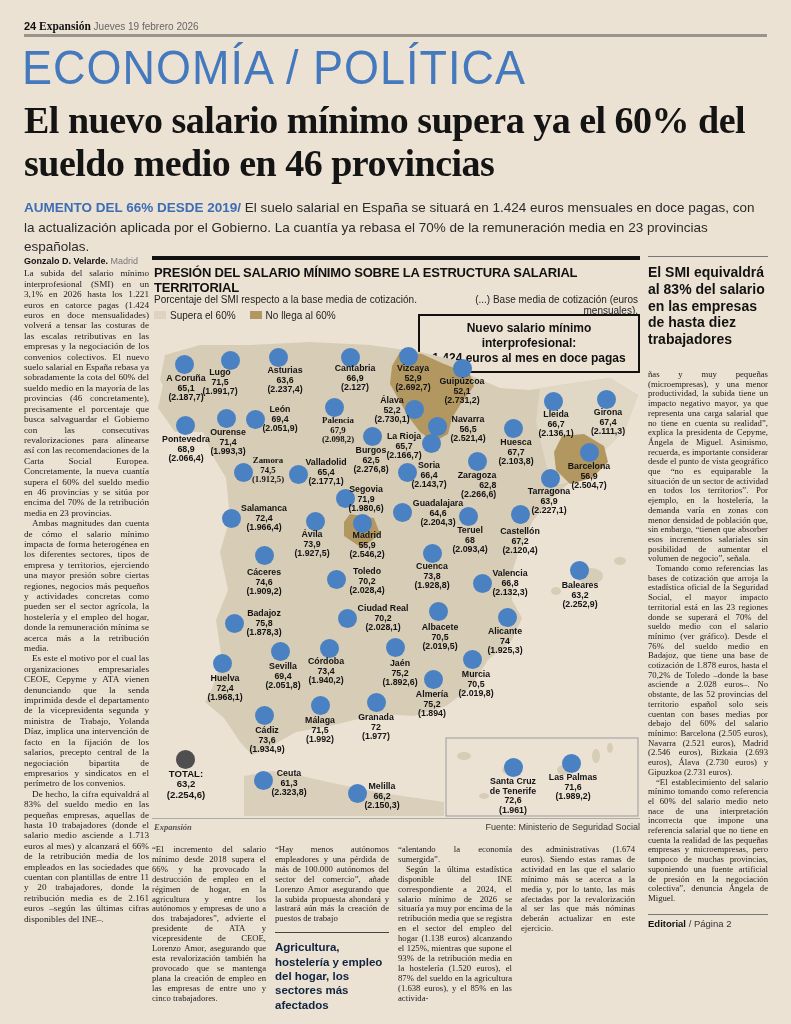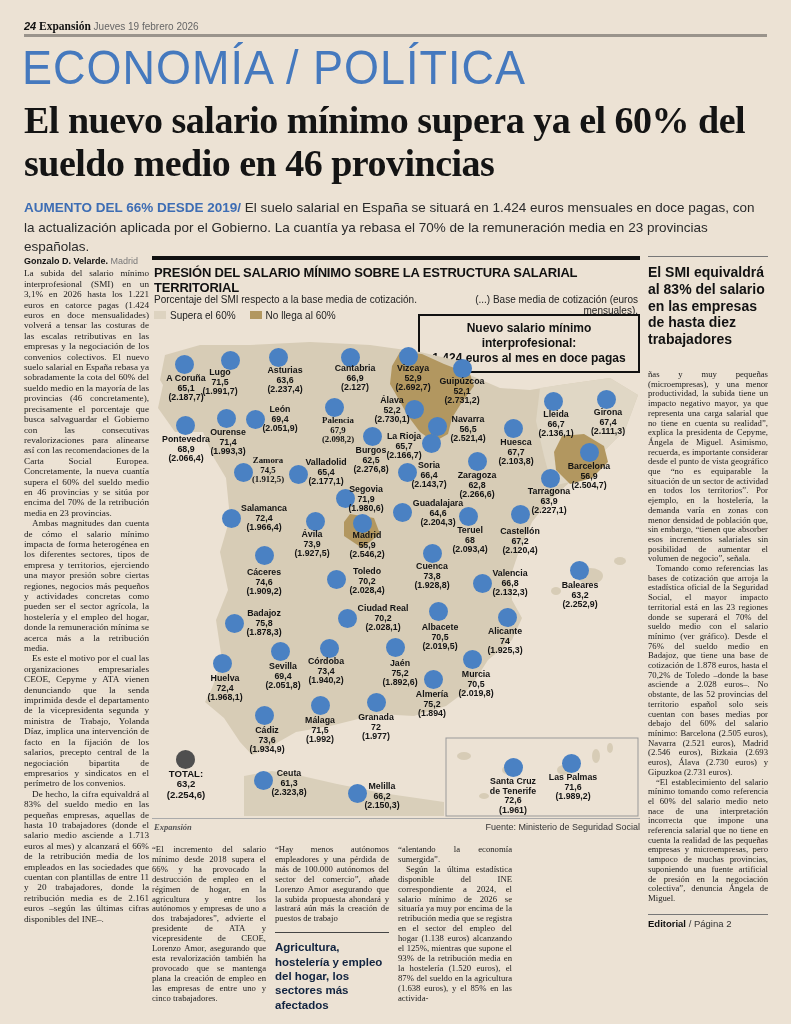--- a/index.html
+++ b/index.html
@@ -1,21 +1,21 @@
 <!DOCTYPE html>
 <html lang="es"><head>
 <meta charset="utf-8">
 <style>
   html,body{margin:0;padding:0;}
   body{width:791px;height:1024px;position:relative;background:#ece2d4;overflow:hidden;
        font-family:"Liberation Serif",serif;color:#1b1b1b;}
   .abs{position:absolute;}
   
   .topbar{left:24px;top:20px;width:743px;font-family:"Liberation Sans",sans-serif;font-size:10px;color:#666;}
-  .topbar b{color:#111;font-size:11px;font-style:italic;}
+  .topbar b{color:#111;font-size:11px;}
   .topbar .brand{font-family:"Liberation Serif",serif;font-weight:bold;color:#111;font-size:11.5px;}
   .toprule{left:24px;top:34px;width:743px;height:3px;background:#9a948c;}
   
   .section-title{left:22px;top:40px;font-family:"Liberation Sans",sans-serif;font-weight:400;
       font-size:45px;color:#4579be;letter-spacing:1px;transform:scaleY(1.08);transform-origin:top left;}
   
   .headline{left:24px;top:99px;width:750px;font-weight:bold;font-size:38px;line-height:1.12;color:#141414;letter-spacing:-0.5px;}
   
   .standfirst{left:24px;top:198px;width:744px;font-family:"Liberation Sans",sans-serif;font-size:13.5px;line-height:1.45;color:#2a2a2a;}
   .standfirst .kicker{color:#3d6db4;font-weight:bold;}
@@ -216,21 +216,21 @@
 (2.177,1)</div>
       <div class="pdot" style="left: 210.5px; top: 170.5px;"></div>
       <div class="plab" style="left: 219px; top: 190px;">Burgos
 62,5
 (2.276,8)</div>
       <div class="pdot" style="left: 245.5px; top: 206.5px;"></div>
       <div class="plab" style="left: 277px; top: 205px;">Soria
 66,4
 (2.143,7)</div>
       <div class="pdot" style="left: 315.5px; top: 195.5px;"></div>
-      <div class="plab" style="left: 325px; top: 215px;">Zaragoza
+      <div class="plab" style="left: 325px; top: 215px; text-align: right;">Zaragoza
 62,8
 (2.266,6)</div>
       <div class="pdot" style="left: 183.5px; top: 232.5px;"></div>
       <div class="plab" style="left: 214px; top: 229px;">Segovia
 71,9
 (1.980,6)</div>
       <div class="pdot" style="left: 240.5px; top: 246.5px;"></div>
       <div class="plab" style="left: 286px; top: 243px;">Guadalajara
 64,6
 (2.204,3)</div>
@@ -366,20 +366,21 @@
   <div class="highlight">Agricultura, hostelería y empleo del hogar, los sectores más afectados</div>
 </div>
 <div class="bcol" style="left:398px;">
   <div>
       <p class="first">“alentando la economía sumergida”.</p>
       <p>Según la última estadística disponible del INE correspondiente a 2024, el salario mínimo de 2026 se situaría ya muy por encima de la retribución media que se registra en el sector del empleo del hogar (1.138 euros) alcanzando el 125%, mientras que supone el 93% de la retribución media en la hostelería (1.520 euros), el 87% del sueldo en la agricultura (1.638 euros), y el 85% en las activida-</p>
     </div>
 </div>
 <div class="bcol" style="left:521px;">
   <div>
+      <p class="first">des administrativas (1.674 euros). Siendo estas ramas de actividad en las que el salario mínimo más se acerca a la media y, por lo tanto, las más afectadas por la revalorización al ser las que más nóminas deberán actualizar en este ejercicio.</p>
     </div>
 </div>
 
 <div class="col rightcol">
   <div class="rrule"></div>
   <div class="rheading">El SMI equivaldrá al 83% del salario en las empresas de hasta diez trabajadores</div>
   <div>
       <p class="first">ñas y muy pequeñas (microempresas), y una menor productividad, la subida tiene un impacto negativo mayor, ya que representa una carga salarial que no tiene en cuenta su realidad”, explica la presidenta de Cepyme, Ángela de Miguel. Asimismo, recuerda, es importante considerar desde el punto de vista geográfico que “no es equiparable la situación de un sector de actividad en todos los territorios”. Por ejemplo, en la hostelería, la demanda varía en zonas con menor densidad de población que, sin embargo, “tienen que absorber esos incrementos salariales sin posibilidad de aumentar el volumen de negocio”, señala.</p>
       <p>Tomando como referencias las bases de cotización que arroja la estadística oficial de la Seguridad Social, el mayor impacto territorial está en las 23 regiones donde se superará el 70% del sueldo medio con el salario mínimo (ver gráfico). Desde el 76% del sueldo medio en Badajoz, que tiene una base de cotización de 1.878 euros, hasta el 70,2% de Toledo –donde la base asciende a 2.028 euros–. No obstante, de las 52 provincias del territorio español solo seis cuentan con bases medias por debajo del 60% del salario mínimo: Barcelona (2.505 euros), Navarra (2.521 euros), Madrid (2.546 euros), Bizkaia (2.693 euros), Álava (2.730 euros) y Gipuzkoa (2.731 euros).</p>
       <p>“El establecimiento del salario mínimo tomando como referencia el 60% del salario medio neto nace de una interpretación incorrecta que impone una referencia salarial que no tiene en cuenta la realidad de las pequeñas empresas y microempresas, pero tampoco de muchas provincias, suponiendo una fuente artificial de presión en la negociación colectiva”, denuncia Ángela de Miguel.</p>

